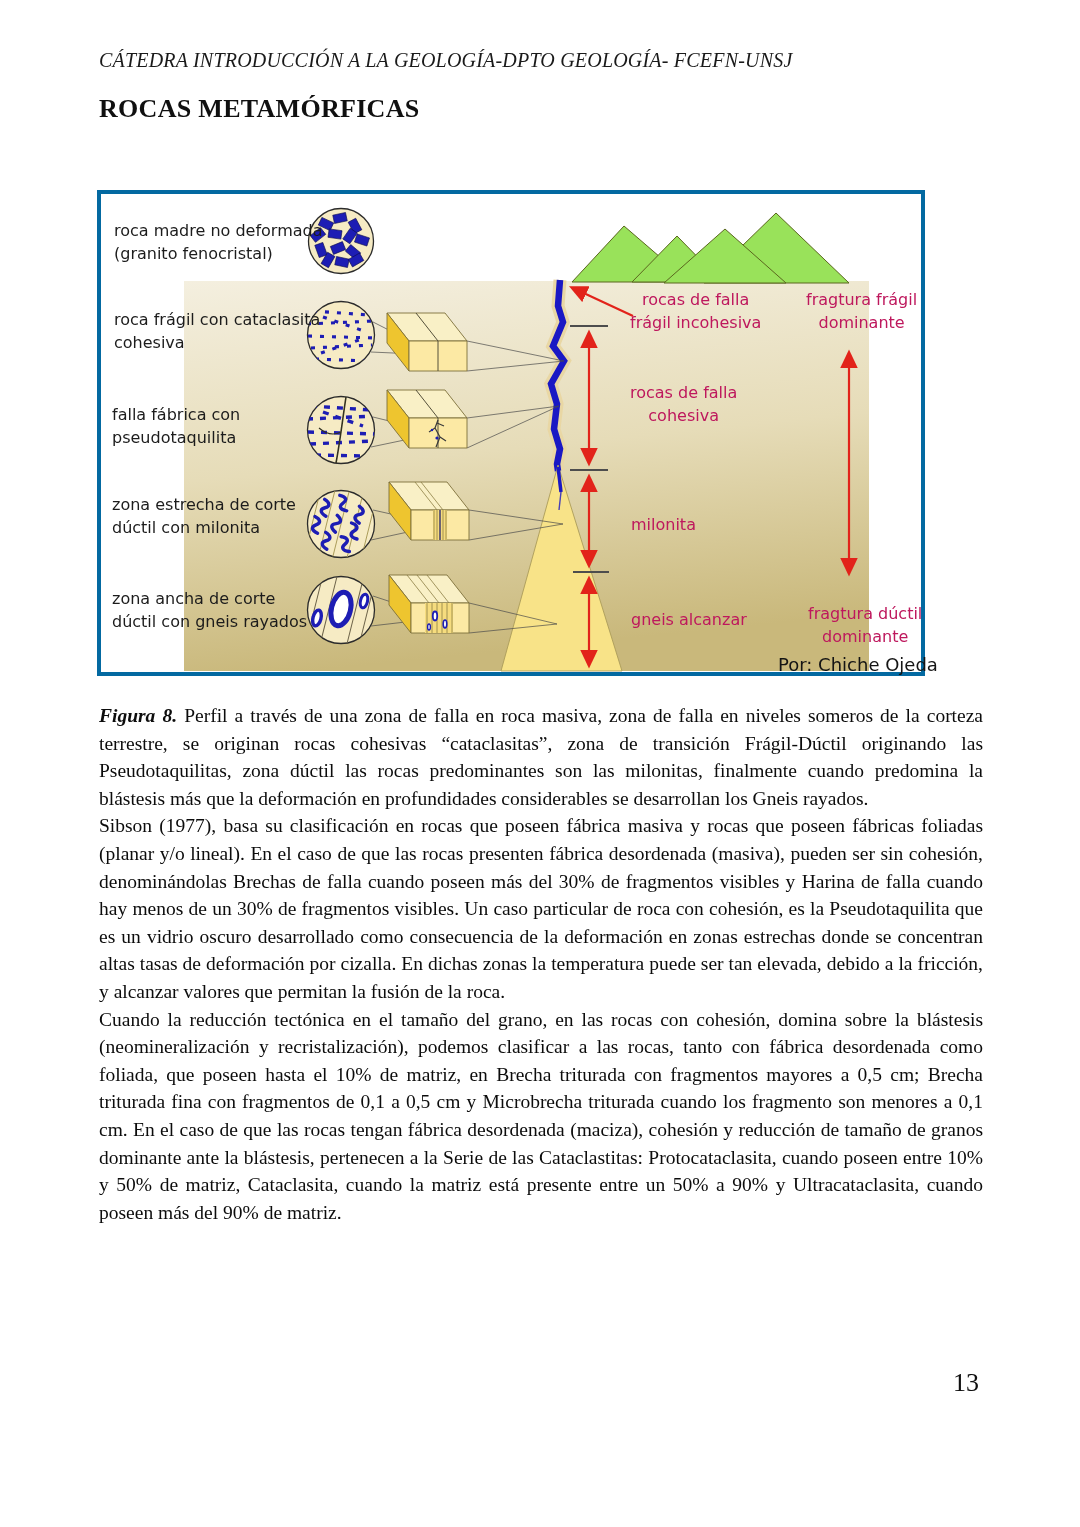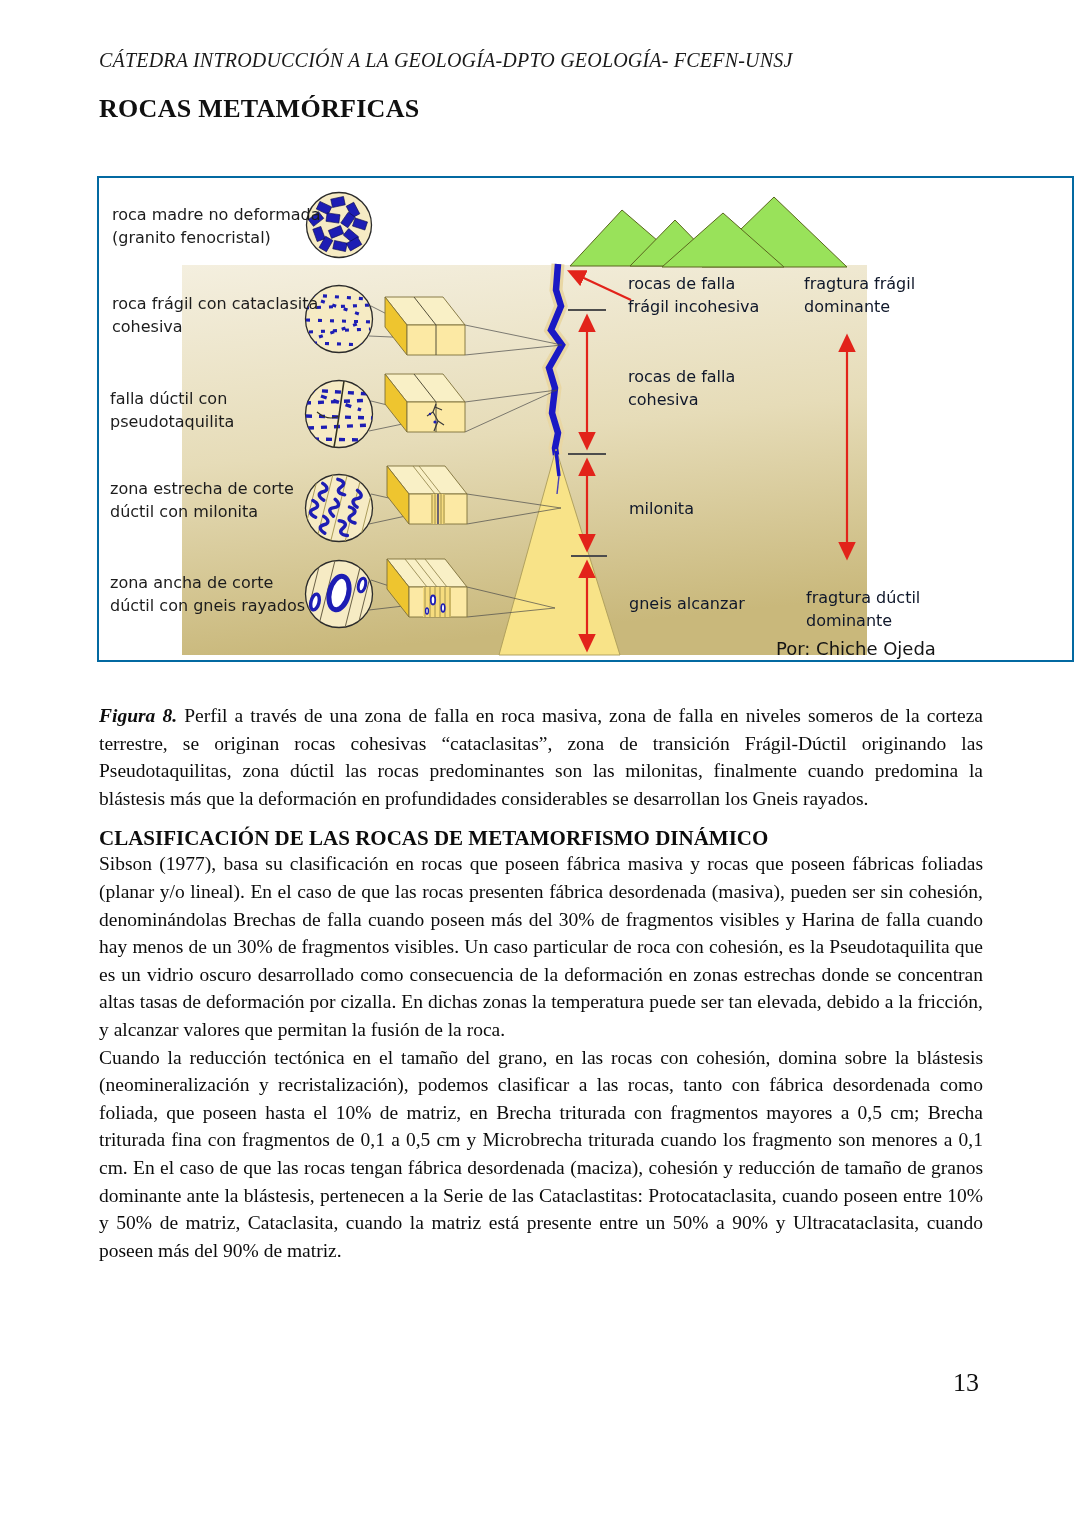--- a/index.html
+++ b/index.html
@@ -4,28 +4,28 @@
 <style>
   html,body{margin:0;padding:0;}
   body{width:1080px;height:1527px;background:#ffffff;position:relative;
        font-family:"Liberation Serif",serif;color:#0c0c0c;overflow:hidden;}
 
   .hdr1{position:absolute;left:99px;top:49px;font-style:italic;font-size:20px;
         color:#1a1a1a;letter-spacing:.2px;white-space:nowrap;text-align:center;}
   .hdr2{position:absolute;left:99px;top:94px;font-weight:bold;font-size:26px;
         color:#101010;letter-spacing:.3px;white-space:nowrap;}
 
-  .figure{position:absolute;left:97px;top:176px;width:977px;height:486px;
-          border:2px solid #0369a1;box-sizing:border-box;background:#ffffff;}
+  .figure{position:absolute;left:97px;top:190px;width:828px;height:486px;
+          border:4px solid #0369a1;box-sizing:border-box;background:#ffffff;}
   .figure svg{position:absolute;left:0;top:0;display:block;}
 
   .flabel,.rlabel,.credit{position:absolute;font-family:"DejaVu Sans",sans-serif;
         font-size:16px;line-height:23px;white-space:nowrap;}
   .flabel{color:#1c1c1c;}
-  .rlabel{color:#0f172a;}
+  .rlabel{color:#be185d;text-align:center;}
   .flabel span,.rlabel span{display:block;}
   .credit{color:#141414;font-size:18px;}
 
   .textcol{position:absolute;left:99px;top:702px;width:884px;font-size:19.5px;
            line-height:27.6px;text-align:justify;}
   .textcol p{margin:0;}
   .caption-lead{font-weight:bold;font-style:italic;}
   .sechead{margin:14px 0 0 0;font-size:21px;line-height:24px;font-weight:bold;}
   .p1{margin-top:27px;}
   .p2{margin-top:9px;}
@@ -228,21 +228,21 @@
 
   <div class="flabel" style="left:13px;top:25px">
     <span>roca madre no deformada</span>
     <span>(granito fenocristal)</span>
   </div>
   <div class="flabel" style="left:13px;top:114px">
     <span>roca frágil con cataclasita</span>
     <span>cohesiva</span>
   </div>
   <div class="flabel" style="left:11px;top:209px">
-    <span>falla dúctil con</span>
+    <span>falla fábrica con</span>
     <span>pseudotaquilita</span>
   </div>
   <div class="flabel" style="left:11px;top:299px">
     <span>zona estrecha de corte</span>
     <span>dúctil con milonita</span>
   </div>
   <div class="flabel" style="left:11px;top:393px">
     <span>zona ancha de corte</span>
     <span>dúctil con gneis rayados</span>
   </div>
@@ -267,18 +267,17 @@
   </div>
   <div class="rlabel" style="left:707px;top:408px">
     <span>fragtura dúctil</span>
     <span>dominante</span>
   </div>
   <div class="credit" style="left:677px;top:459px">Por: Chiche Ojeda</div>
 </div>
 
 <div class="textcol">
   <p class="caption"><span class="caption-lead">Figura 8.</span> <span>Perfil a través de una zona de falla en roca masiva, zona de falla en niveles someros de la corteza terrestre, se originan rocas cohesivas “cataclasitas”, zona de transición Frágil-Dúctil originando las Pseudotaquilitas, zona dúctil las rocas predominantes son las milonitas, finalmente cuando predomina la blástesis más que la deformación en profundidades considerables se desarrollan los Gneis rayados.</span></p>
-  <h2 class="sechead">CLASIFICACIÓN DE LAS ROCAS DE METAMORFISMO DINÁMICO</h2>
   <p class="p1">Sibson (1977), basa su clasificación en rocas que poseen fábrica masiva y rocas que poseen fábricas foliadas (planar y/o lineal). En el caso de que las rocas presenten fábrica desordenada (masiva), pueden ser sin cohesión, denominándolas Brechas de falla cuando poseen más del 30% de fragmentos visibles y Harina de falla cuando hay menos de un 30% de fragmentos visibles. Un caso particular de roca con cohesión, es la Pseudotaquilita que es un vidrio oscuro desarrollado como consecuencia de la deformación en zonas estrechas donde se concentran altas tasas de deformación por cizalla. En dichas zonas la temperatura puede ser tan elevada, debido a la fricción, y alcanzar valores que permitan la fusión de la roca.</p>
   <p class="p2">Cuando la reducción tectónica en el tamaño del grano, en las rocas con cohesión, domina sobre la blástesis (neomineralización y recristalización), podemos clasificar a las rocas, tanto con fábrica desordenada como foliada, que poseen hasta el 10% de matriz, en Brecha triturada con fragmentos mayores a 0,5 cm; Brecha triturada fina con fragmentos de 0,1 a 0,5 cm y Microbrecha triturada cuando los fragmento son menores a 0,1 cm. En el caso de que las rocas tengan fábrica desordenada (maciza), cohesión y reducción de tamaño de granos dominante ante la blástesis, pertenecen a la Serie de las Cataclastitas: Protocataclasita, cuando poseen entre 10% y 50% de matriz, Cataclasita, cuando la matriz está presente entre un 50% a 90% y Ultracataclasita, cuando poseen más del 90% de matriz.</p>
 </div>
 
 <div class="pagenum">13</div>
 
 </body></html>

